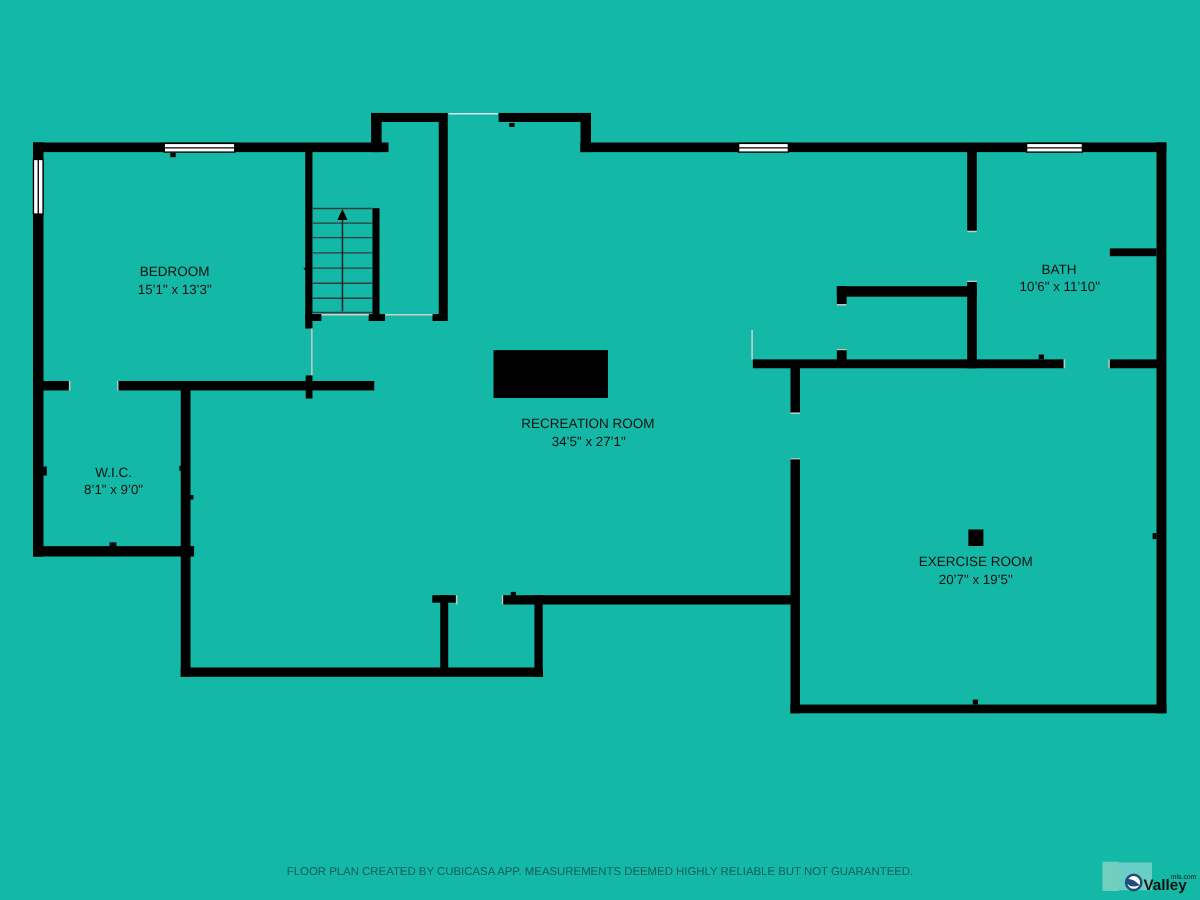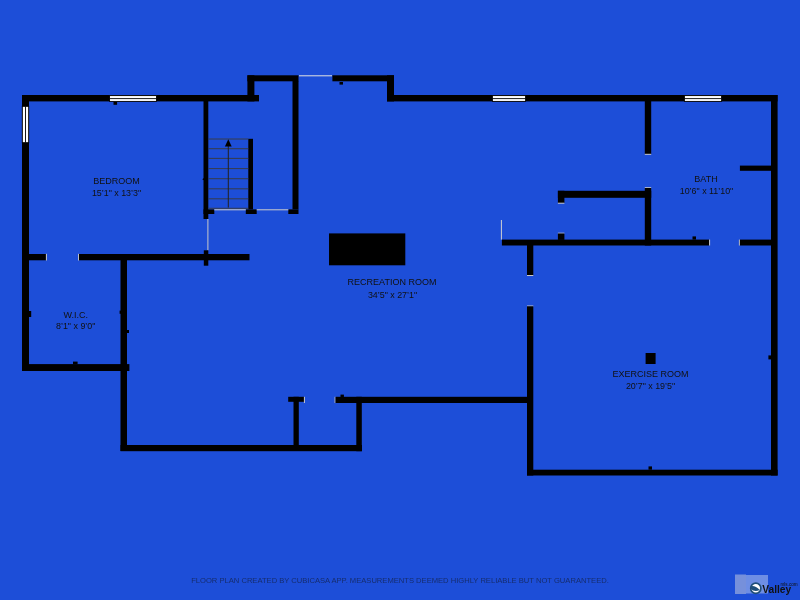--- a/index.html
+++ b/index.html
@@ -1,16 +1,16 @@
 <!DOCTYPE html>
 <html><head>
 <meta charset="utf-8">
 <style>
 html,body{margin:0;padding:0;background:#ffffff;}
-#plan{position:relative;width:800px;height:600px;background:#1d4ed8;overflow:hidden;}
+#plan{position:relative;width:800px;height:600px;background:#14b8a6;overflow:hidden;}
 svg{display:block;}
 text{font-family:"Liberation Sans",sans-serif;fill:#111111;}
 </style>
 </head>
 <body>
 
 <div id="plan">
 <svg width="800" height="600" viewBox="0 0 800 600">
 
 <g>

